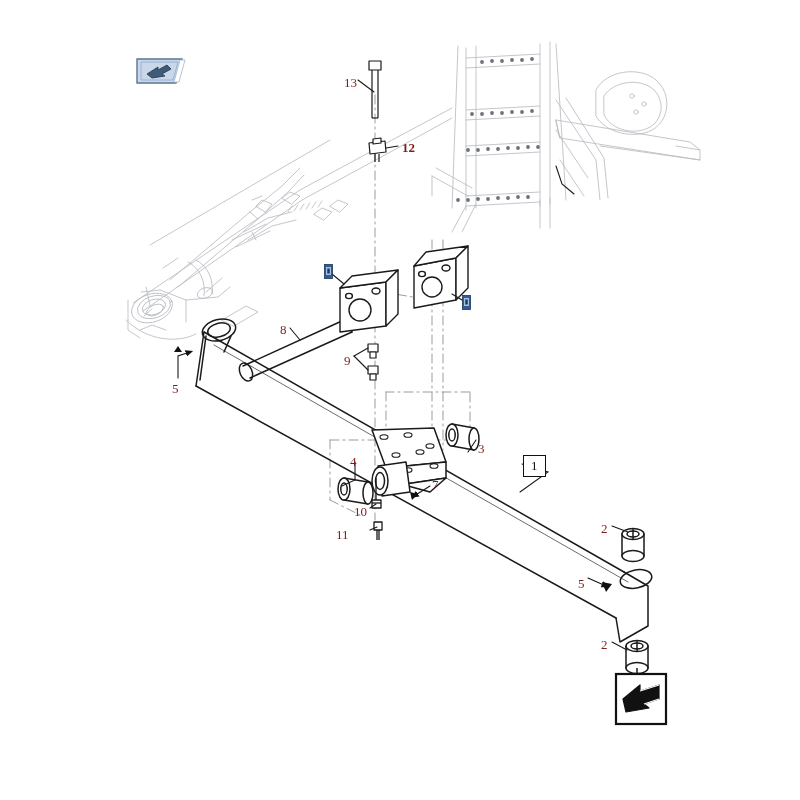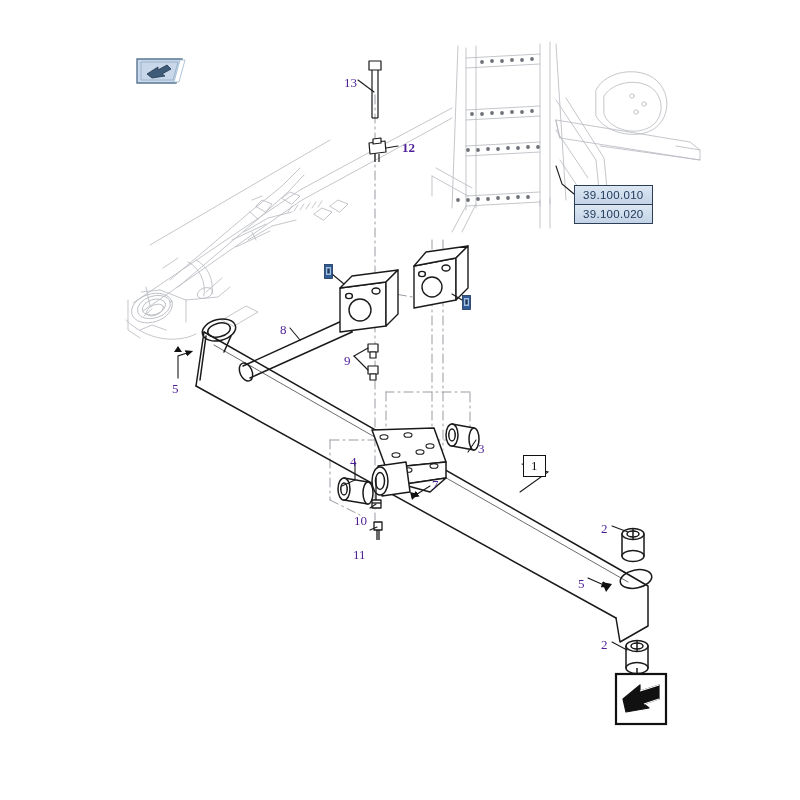--- a/index.html
+++ b/index.html
@@ -21,21 +21,21 @@
     position: absolute;
     left: 0;
     top: 0;
     width: 800px;
     height: 800px;
   }
   .callout-num {
     position: absolute;
     font-family: "Liberation Serif", serif;
     font-size: 13px;
-    color: #4c1d95;
+    color: #7f1d1d;
     line-height: 1;
     white-space: nowrap;
     user-select: none;
     text-align: center;
   }
   .callout-boxed {
     position: absolute;
     font-family: "Liberation Serif", serif;
     font-size: 13px;
     color: #111111;
@@ -451,33 +451,29 @@
     </svg>
   </div>
   <div class="lube-badge" style="left:462px; top:295px;">
     <svg viewBox="0 0 9 15" width="9" height="15">
       <rect x="0.5" y="0.5" width="8" height="14" fill="#2f5c96" stroke="#1d3557" stroke-width="0.8"></rect>
       <rect x="2" y="3" width="5" height="8" fill="#9fc0e0"></rect>
       <rect x="3.3" y="4.5" width="2.4" height="5" fill="#1d3557"></rect>
     </svg>
   </div>
 
-  <div class="ref-label-stack">
-    <div class="ref-label">39.100.010</div>
-    <div class="ref-label">39.100.020</div>
-  </div>
 
   <div class="callout-boxed" style="left:523px; top:455px;">1</div>
   <div class="callout-num" style="left:601px; top:522px;">2</div>
   <div class="callout-num" style="left:601px; top:638px;">2</div>
   <div class="callout-num" style="left:478px; top:442px;">3</div>
   <div class="callout-num" style="left:350px; top:455px;">4</div>
   <div class="callout-num" style="left:172px; top:382px;">5</div>
   <div class="callout-num" style="left:578px; top:577px;">5</div>
   <div class="callout-num" style="left:432px; top:478px;">7</div>
   <div class="callout-num" style="left:280px; top:323px;">8</div>
   <div class="callout-num" style="left:344px; top:354px;">9</div>
-  <div class="callout-num" style="left:354px; top:505px;margin-top:9px;">10</div>
-  <div class="callout-num" style="left:353px; top:528px;margin-top:20px;">11</div>
+  <div class="callout-num" style="left:354px; top:505px;">10</div>
+  <div class="callout-num" style="left:336px; top:528px;">11</div>
   <div class="callout-num" style="left:402px; top:141px;font-weight:bold;">12</div>
   <div class="callout-num" style="left:344px; top:76px;">13</div>
 
 </div>
 
 </body></html>

